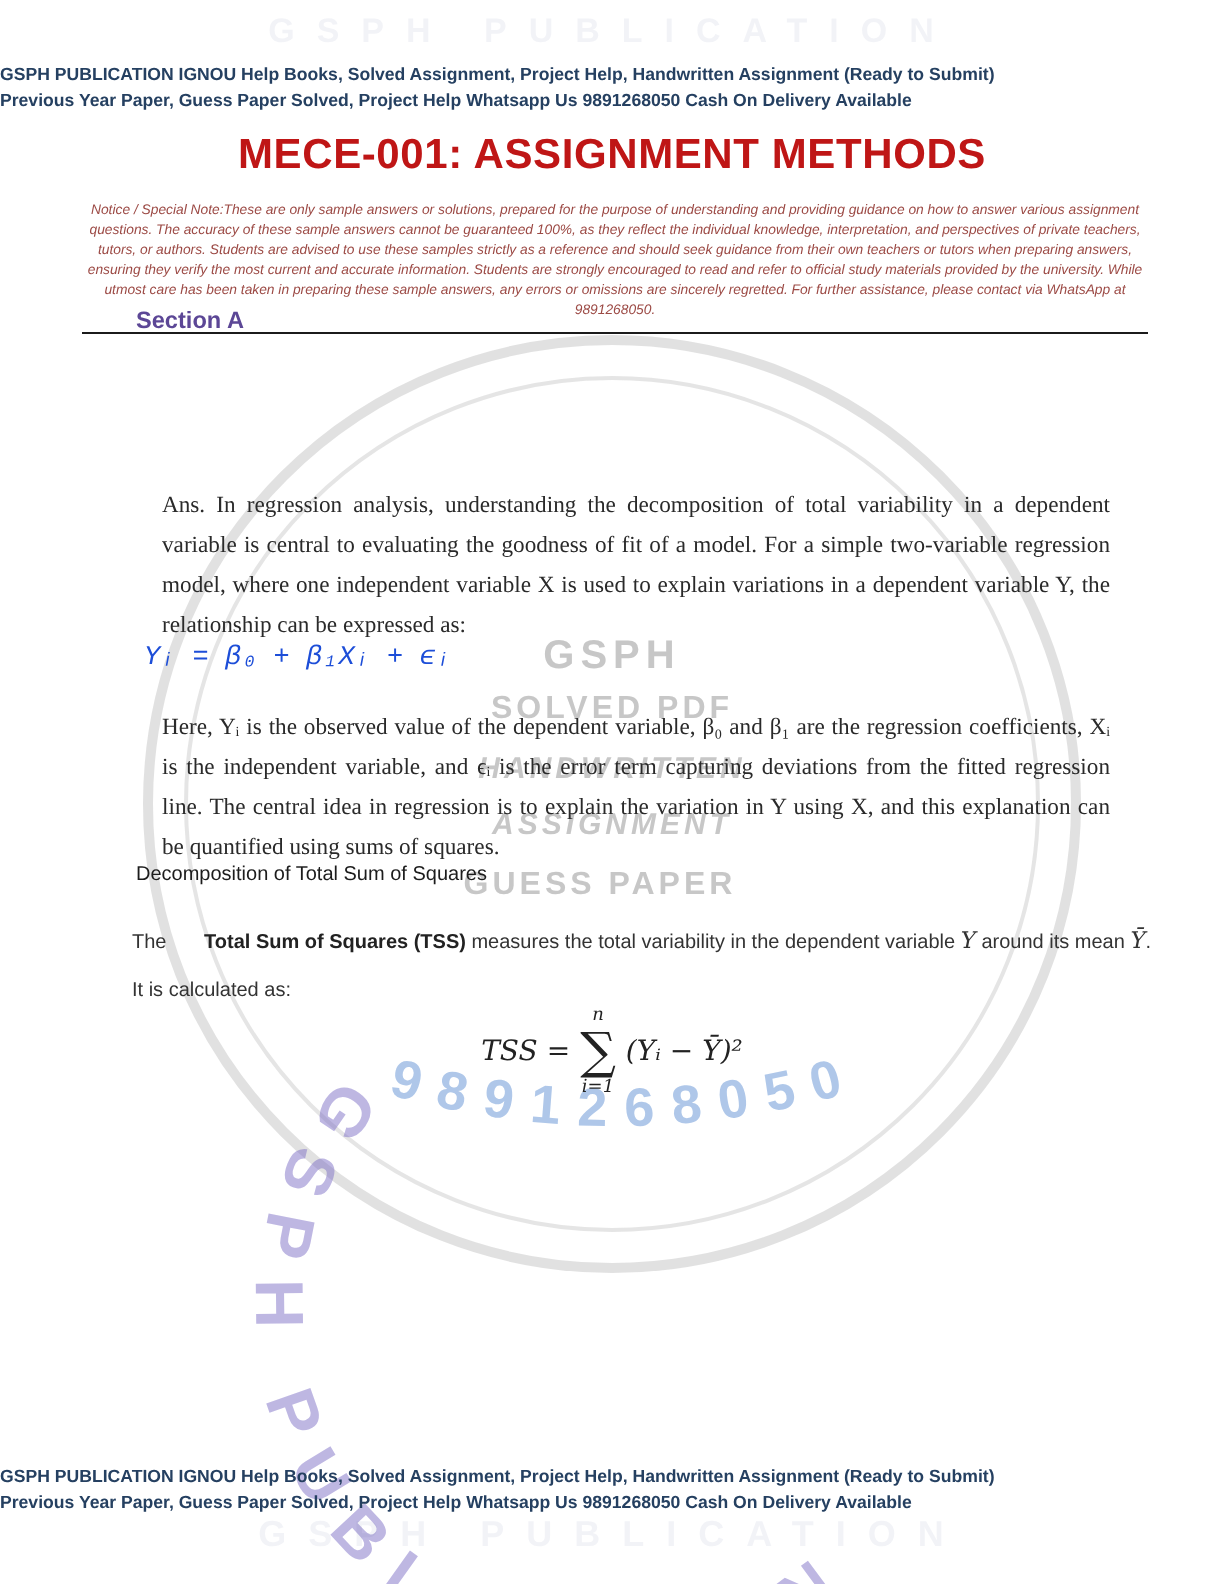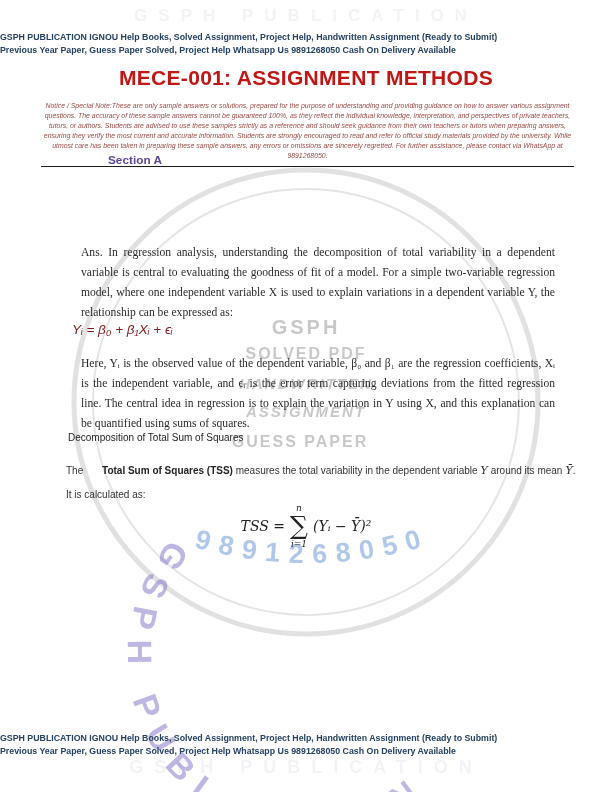--- a/index.html
+++ b/index.html
@@ -33,38 +33,38 @@
     font-size:21px;font-weight:bold;color:#bf1616;letter-spacing:0.3px;
   }
   .notice{
     position:absolute;top:101px;left:41px;right:38px;
     font-size:6.9px;font-style:italic;line-height:9.9px;
     text-align:center;color:#9c4a45;
     padding-bottom:6px;border-bottom:1.7px solid #1b1b1b;
   }
   .section-a{
     position:absolute;top:153px;left:68px;
-    font-size:11.8px;font-weight:bold;color:#5c4796;margin-left:40px;
+    font-size:11.8px;font-weight:bold;color:#5c4796;
   }
   .question{
     position:absolute;top:179px;left:68px;width:474px;
     font-size:11.8px;font-weight:bold;color:#4a3c7c;
     line-height:23px;text-align:justify;
   }
   .para{
     position:absolute;left:81px;width:474px;
     font-size:11.6px;line-height:20px;text-align:justify;color:#2a2a2a;font-family:Liberation Serif, serif;
   }
   .p1{top:243px;}
   .p2{top:354px;}
   .p4{top:561px;}
   .formula1{
     position:absolute;top:322px;left:72px;
-    font-family:Liberation Sans, sans-serif;
-    font-style:italic;font-size:13.5px;color:#7f1d1d;
+    font-family:Liberation Mono, monospace;
+    font-style:italic;font-size:13.5px;color:#1d4ed8;
   }
   .h2{
     position:absolute;top:432px;left:68px;
     font-size:10px;font-weight:normal;color:#1c1c1c;
   }
   .p3{
     position:absolute;top:458px;left:66px;width:512px;
     font-size:10px;line-height:24px;color:#333;text-align:left;
   }
   .p3 .b{font-weight:bold;color:#222;margin-left:16px;}

